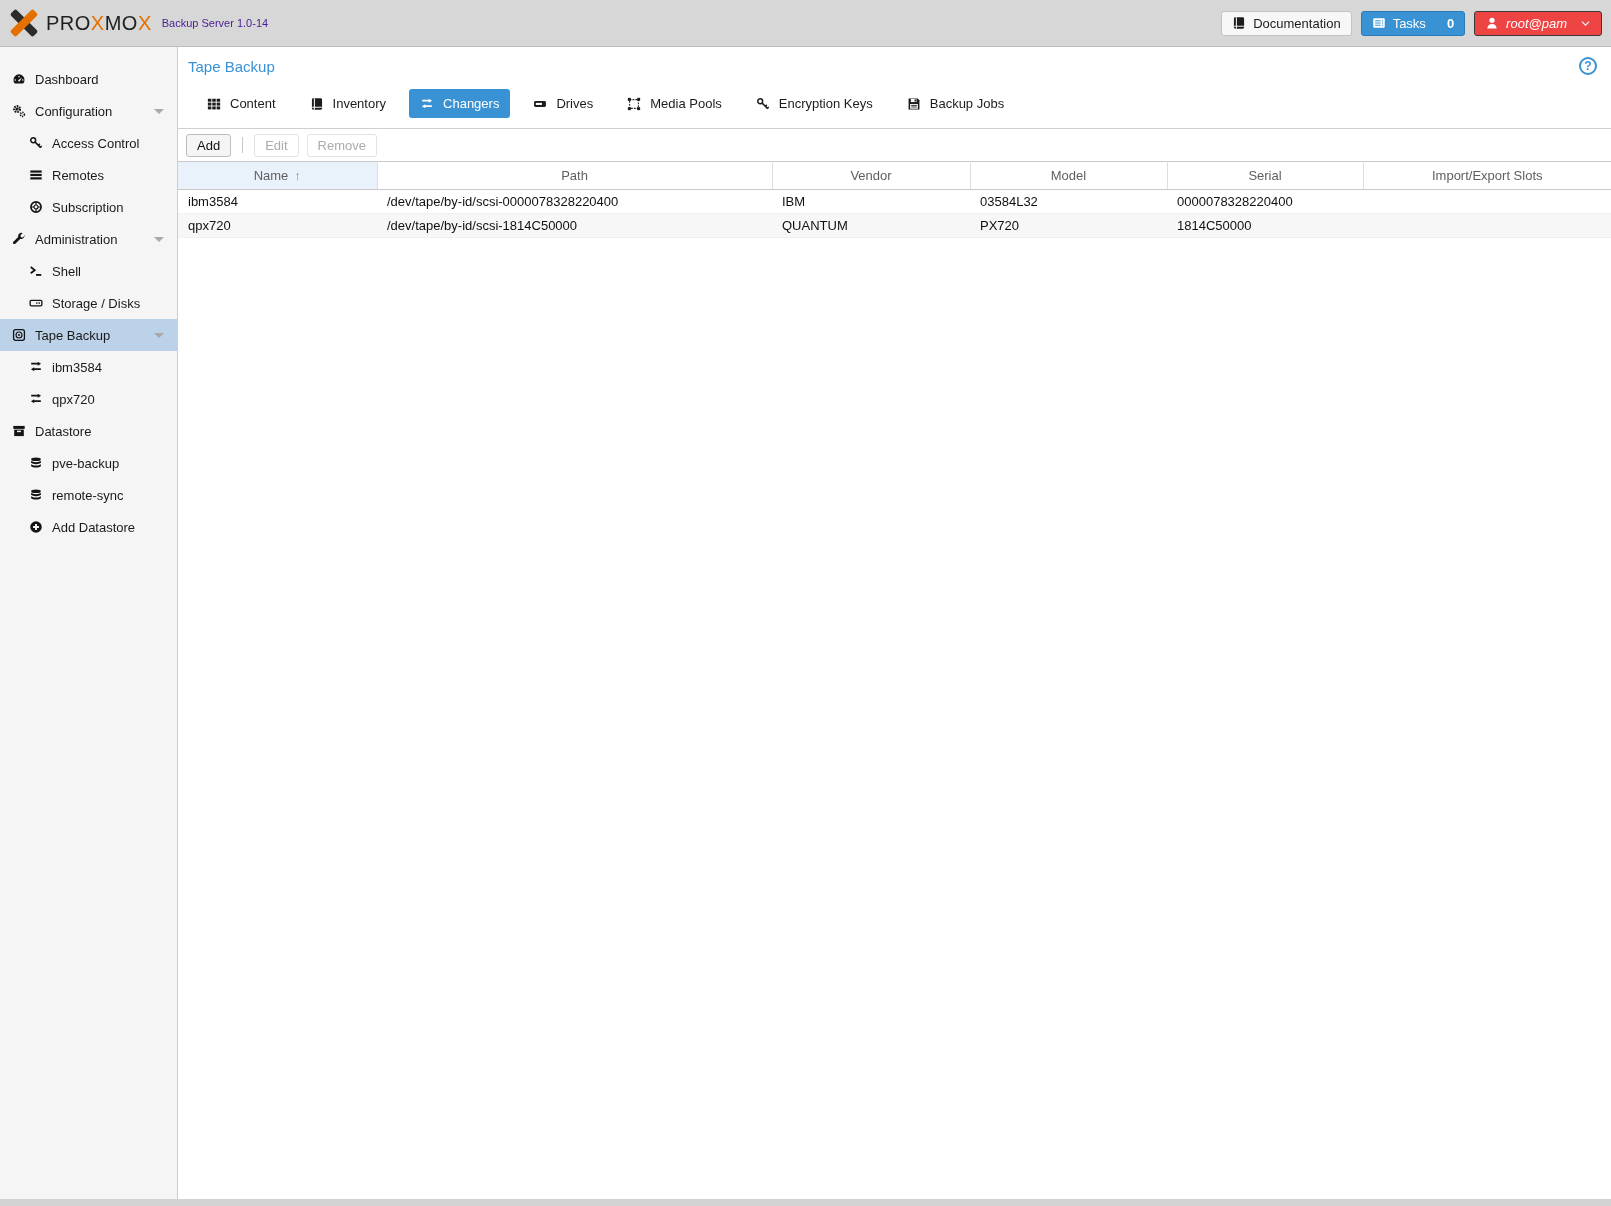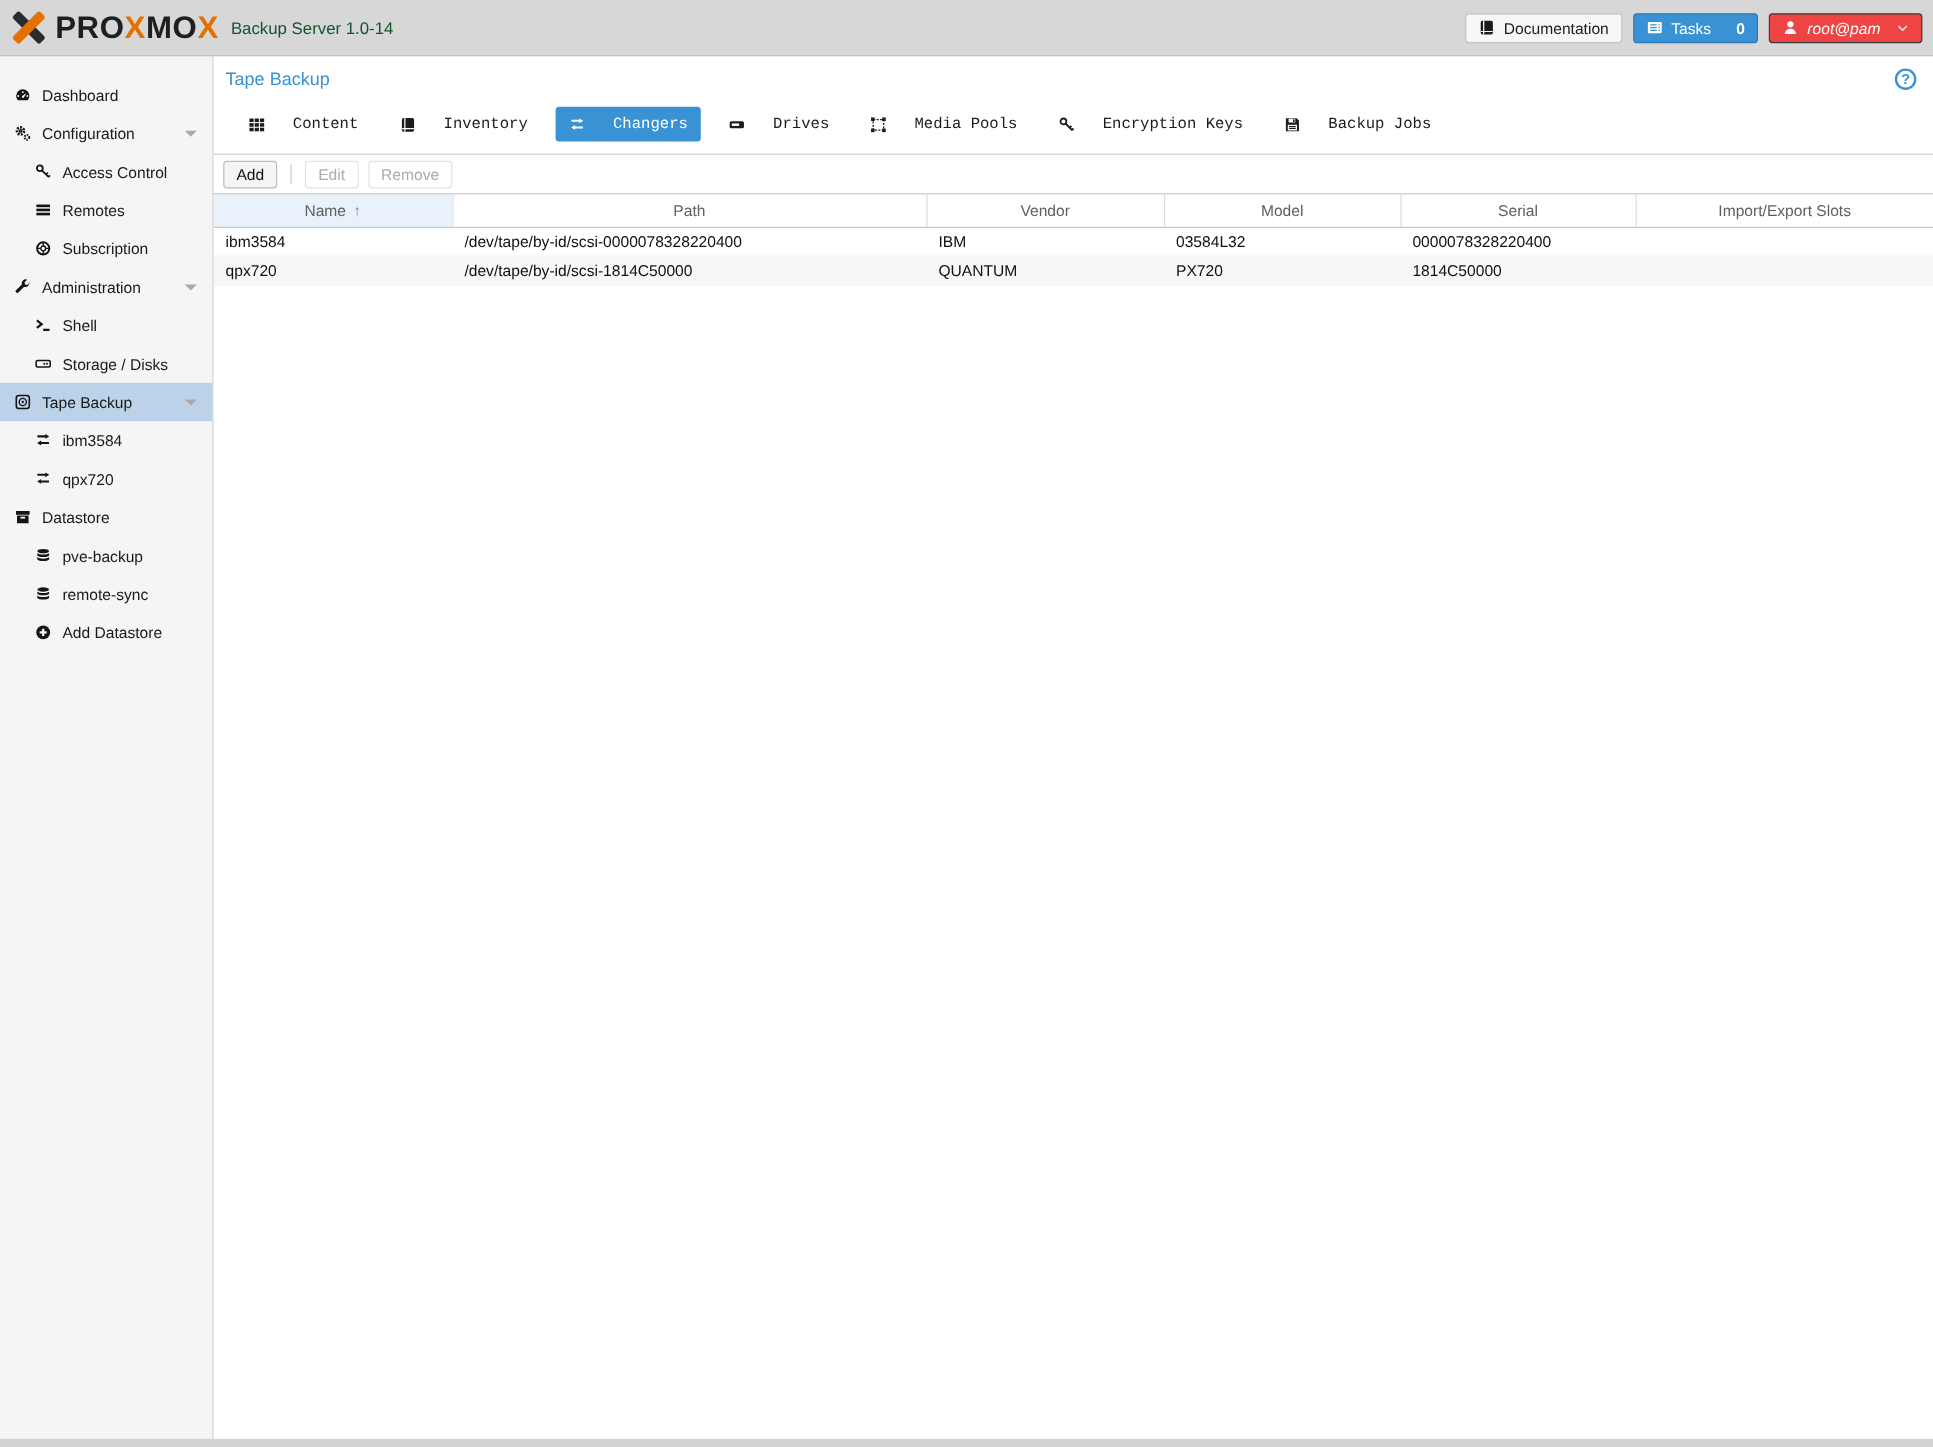--- a/index.html
+++ b/index.html
@@ -14,23 +14,23 @@
   
   .topbar {
     height:47px; background:#d7d7d7; border-bottom:1px solid #bdbdbd;
     display:flex; align-items:center; padding:0 9px; flex:none;
   }
   .logo { display:flex; align-items:center; gap:7px; cursor:pointer; }
   .logo-mark { position:relative; width:30px; height:30px; flex:none; }
   .logo-mark .bar { position:absolute; left:-1px; top:11px; width:32px; height:8px; border-radius:2px; }
   .logo-mark .bar.dark   { background:#2b2b2b; transform:rotate(45deg); }
   .logo-mark .bar.orange { background:#e57000; transform:rotate(-45deg); }
-  .logo-word { font-size:26px; font-weight:bold; letter-spacing:.5px; color:#1f1f1f; }
+  .logo-word { font-size:20px; font-weight:normal; letter-spacing:.5px; color:#1f1f1f; }
   .logo-word .ox { color:#e57000; }
-  .app-title { margin-left:10px; font-size:14px; color:#14532d; }
+  .app-title { margin-left:10px; font-size:11px; color:#4c1d95; }
   .topbar-right { margin-left:auto; display:flex; align-items:center; gap:9px;padding-left:40px; }
   .tb-btn {
     display:flex; align-items:center; gap:7px; height:25px; padding:0 10px;
     border-radius:3px; font-size:13px; cursor:pointer; border:1px solid transparent;
   }
   .tb-btn.light { background:#f7f7f7; border-color:#c3c3c3; color:#1c1c1c; }
   .tb-btn.blue  { background:#3892d4; border-color:#2a7ab8; color:#fff; }
   .tb-btn.dark  { background:#ef4444; border-color:#3a3a3a; color:#fff;font-style:italic; }
   .tb-btn .count { font-weight:bold; margin-left:14px; }
   .chev-wrap { margin-left:6px; display:flex; align-items:center; }
@@ -66,22 +66,22 @@
   .help-btn {
     margin-left:auto; width:18px; height:18px; border-radius:50%;
     border:2px solid #3892d4; color:#3892d4; font-size:12px; font-weight:bold;
     display:flex; align-items:center; justify-content:center; cursor:pointer;
   }
   .tabbar {
     flex:none; display:flex; align-items:flex-start; gap:12px;
     padding:4px 0 10px 18px; border-bottom:1px solid #cfcfcf;
   }
   .tab {
-    display:flex; align-items:center; gap:23px; height:29px; padding:0 11px;
-    border-radius:3px; cursor:pointer; color:#1c1c1c;font-family:Liberation Mono, monospace;
+    display:flex; align-items:center; gap:9px; height:29px; padding:0 11px;
+    border-radius:3px; cursor:pointer; color:#1c1c1c;
   }
   .tab .ic { color:#1c1c1c; }
   .tab.active { background:#3892d4; color:#fff; }
   .tab.active .ic { color:#fff; }
 
   .toolbar {
     flex:none; height:32px; display:flex; align-items:center; gap:8px;
     padding:0 8px;
   }
   .t-btn {

